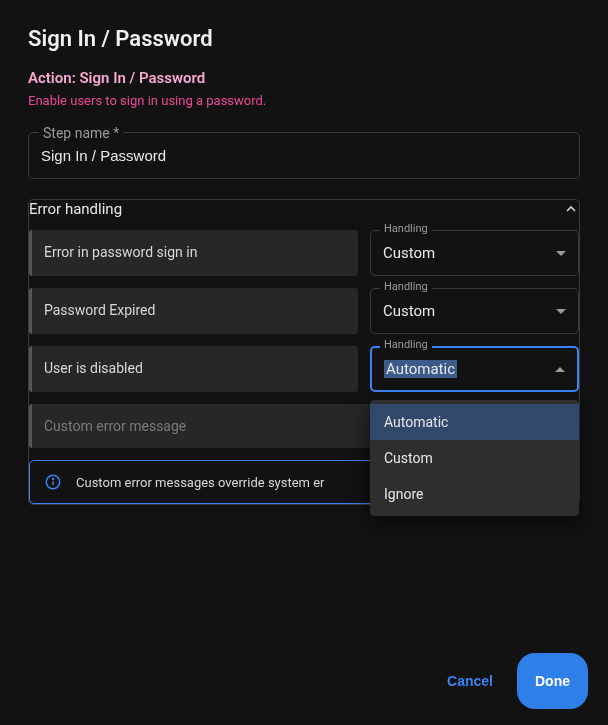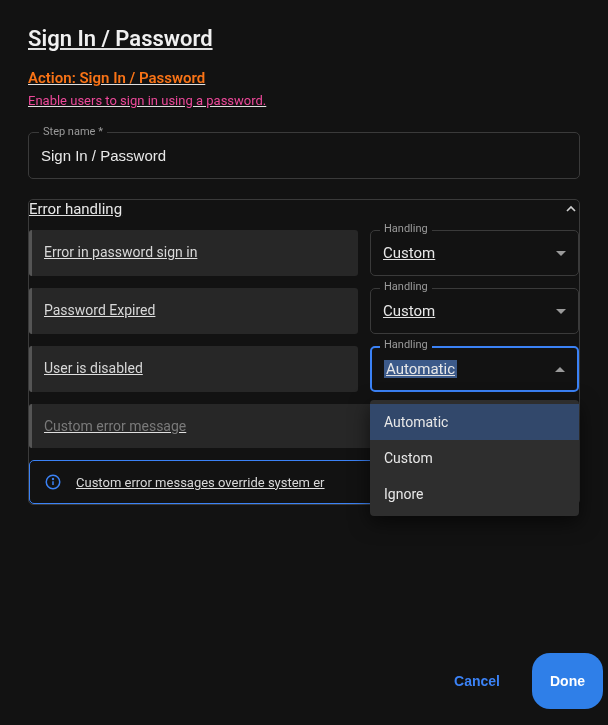--- a/index.html
+++ b/index.html
@@ -6,53 +6,52 @@
   html, body {
     width: 608px;
     height: 725px;
     background: #121212;
     font-family: -apple-system, BlinkMacSystemFont, "Segoe UI", Roboto, Arial, sans-serif;
     color: #e0e0e0;
     overflow: hidden;
   }
   .panel {
     padding: 16px 28px 20px 28px;
-    text-decoration: underline;
   }
   .title {
     font-size: 22px;
     font-weight: 600;
     color: #f0f0f0;
     margin-top: 10px;
     margin-bottom: 18px;
   }
   .action-label {
     font-size: 15px;
     font-weight: 600;
-    color: #f97316;
+    color: #f9a8d4;
     margin-bottom: 6px;
   }
   .description {
     font-size: 13px;
     color: #ec4899;
     margin-bottom: 24px;
   }
   .field-wrap {
     position: relative;
     border: 1px solid #3a3a3a;
     border-radius: 5px;
     margin-bottom: 20px;
   }
   .field-legend {
     position: absolute;
     top: -8px;
     left: 10px;
     background: #121212;
     padding: 0 4px;
-    font-size: 11px;
+    font-size: 14px;
     color: #9a9a9a;
   }
   .field-input {
     width: 100%;
     border: none;
     background: transparent;
     color: #e8e8e8;
     font-size: 15px;
     padding: 14px 12px;
     outline: none;
@@ -182,24 +181,24 @@
   }
   .info-icon {
     width: 18px; height: 18px;
     color: #3b82f6;
     flex-shrink: 0;
   }
 
   .footer {
     position: absolute;
     bottom: 16px;
-    right: 5px;
-    display: flex;
-    align-items: center;
-    gap: 18px;
+    right: 20px;
+    display: flex;
+    align-items: center;
+    gap: 10px;
   }
   .btn-cancel {
     background: transparent;
     border: none;
     color: #3b82f6;
     font-size: 14px;
     font-weight: 600;
     padding: 8px 14px;
     cursor: pointer;
   }

